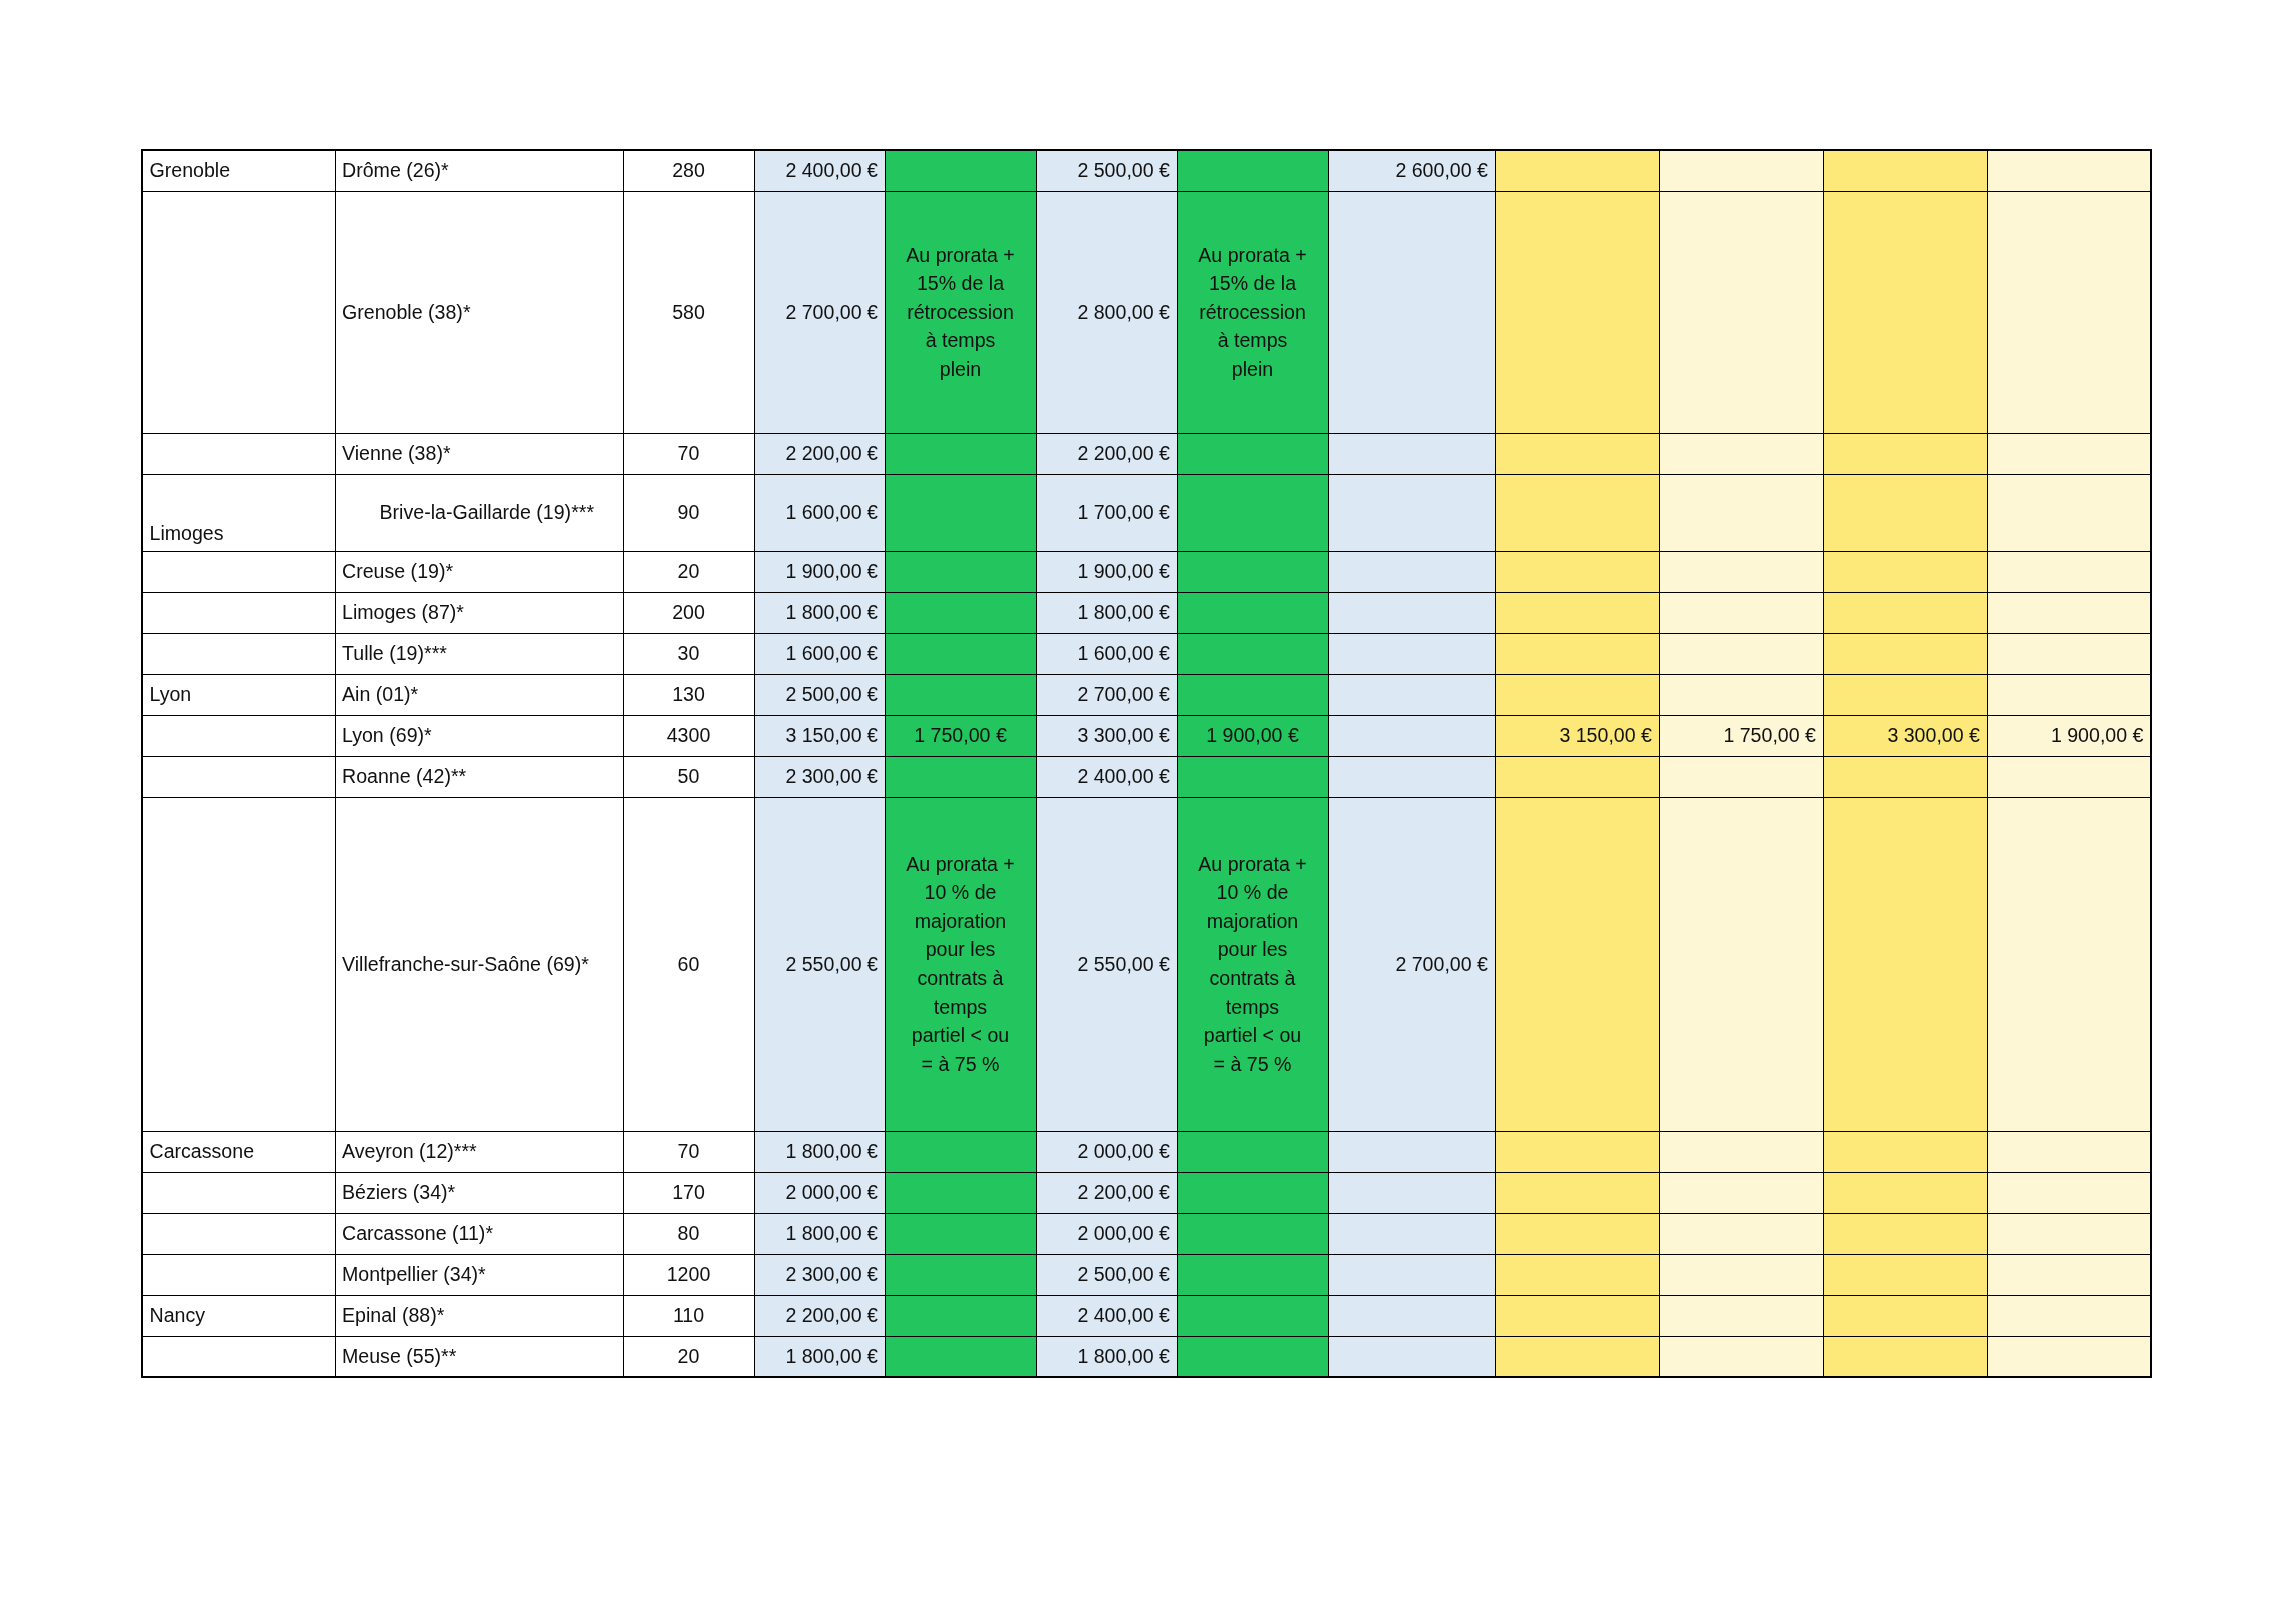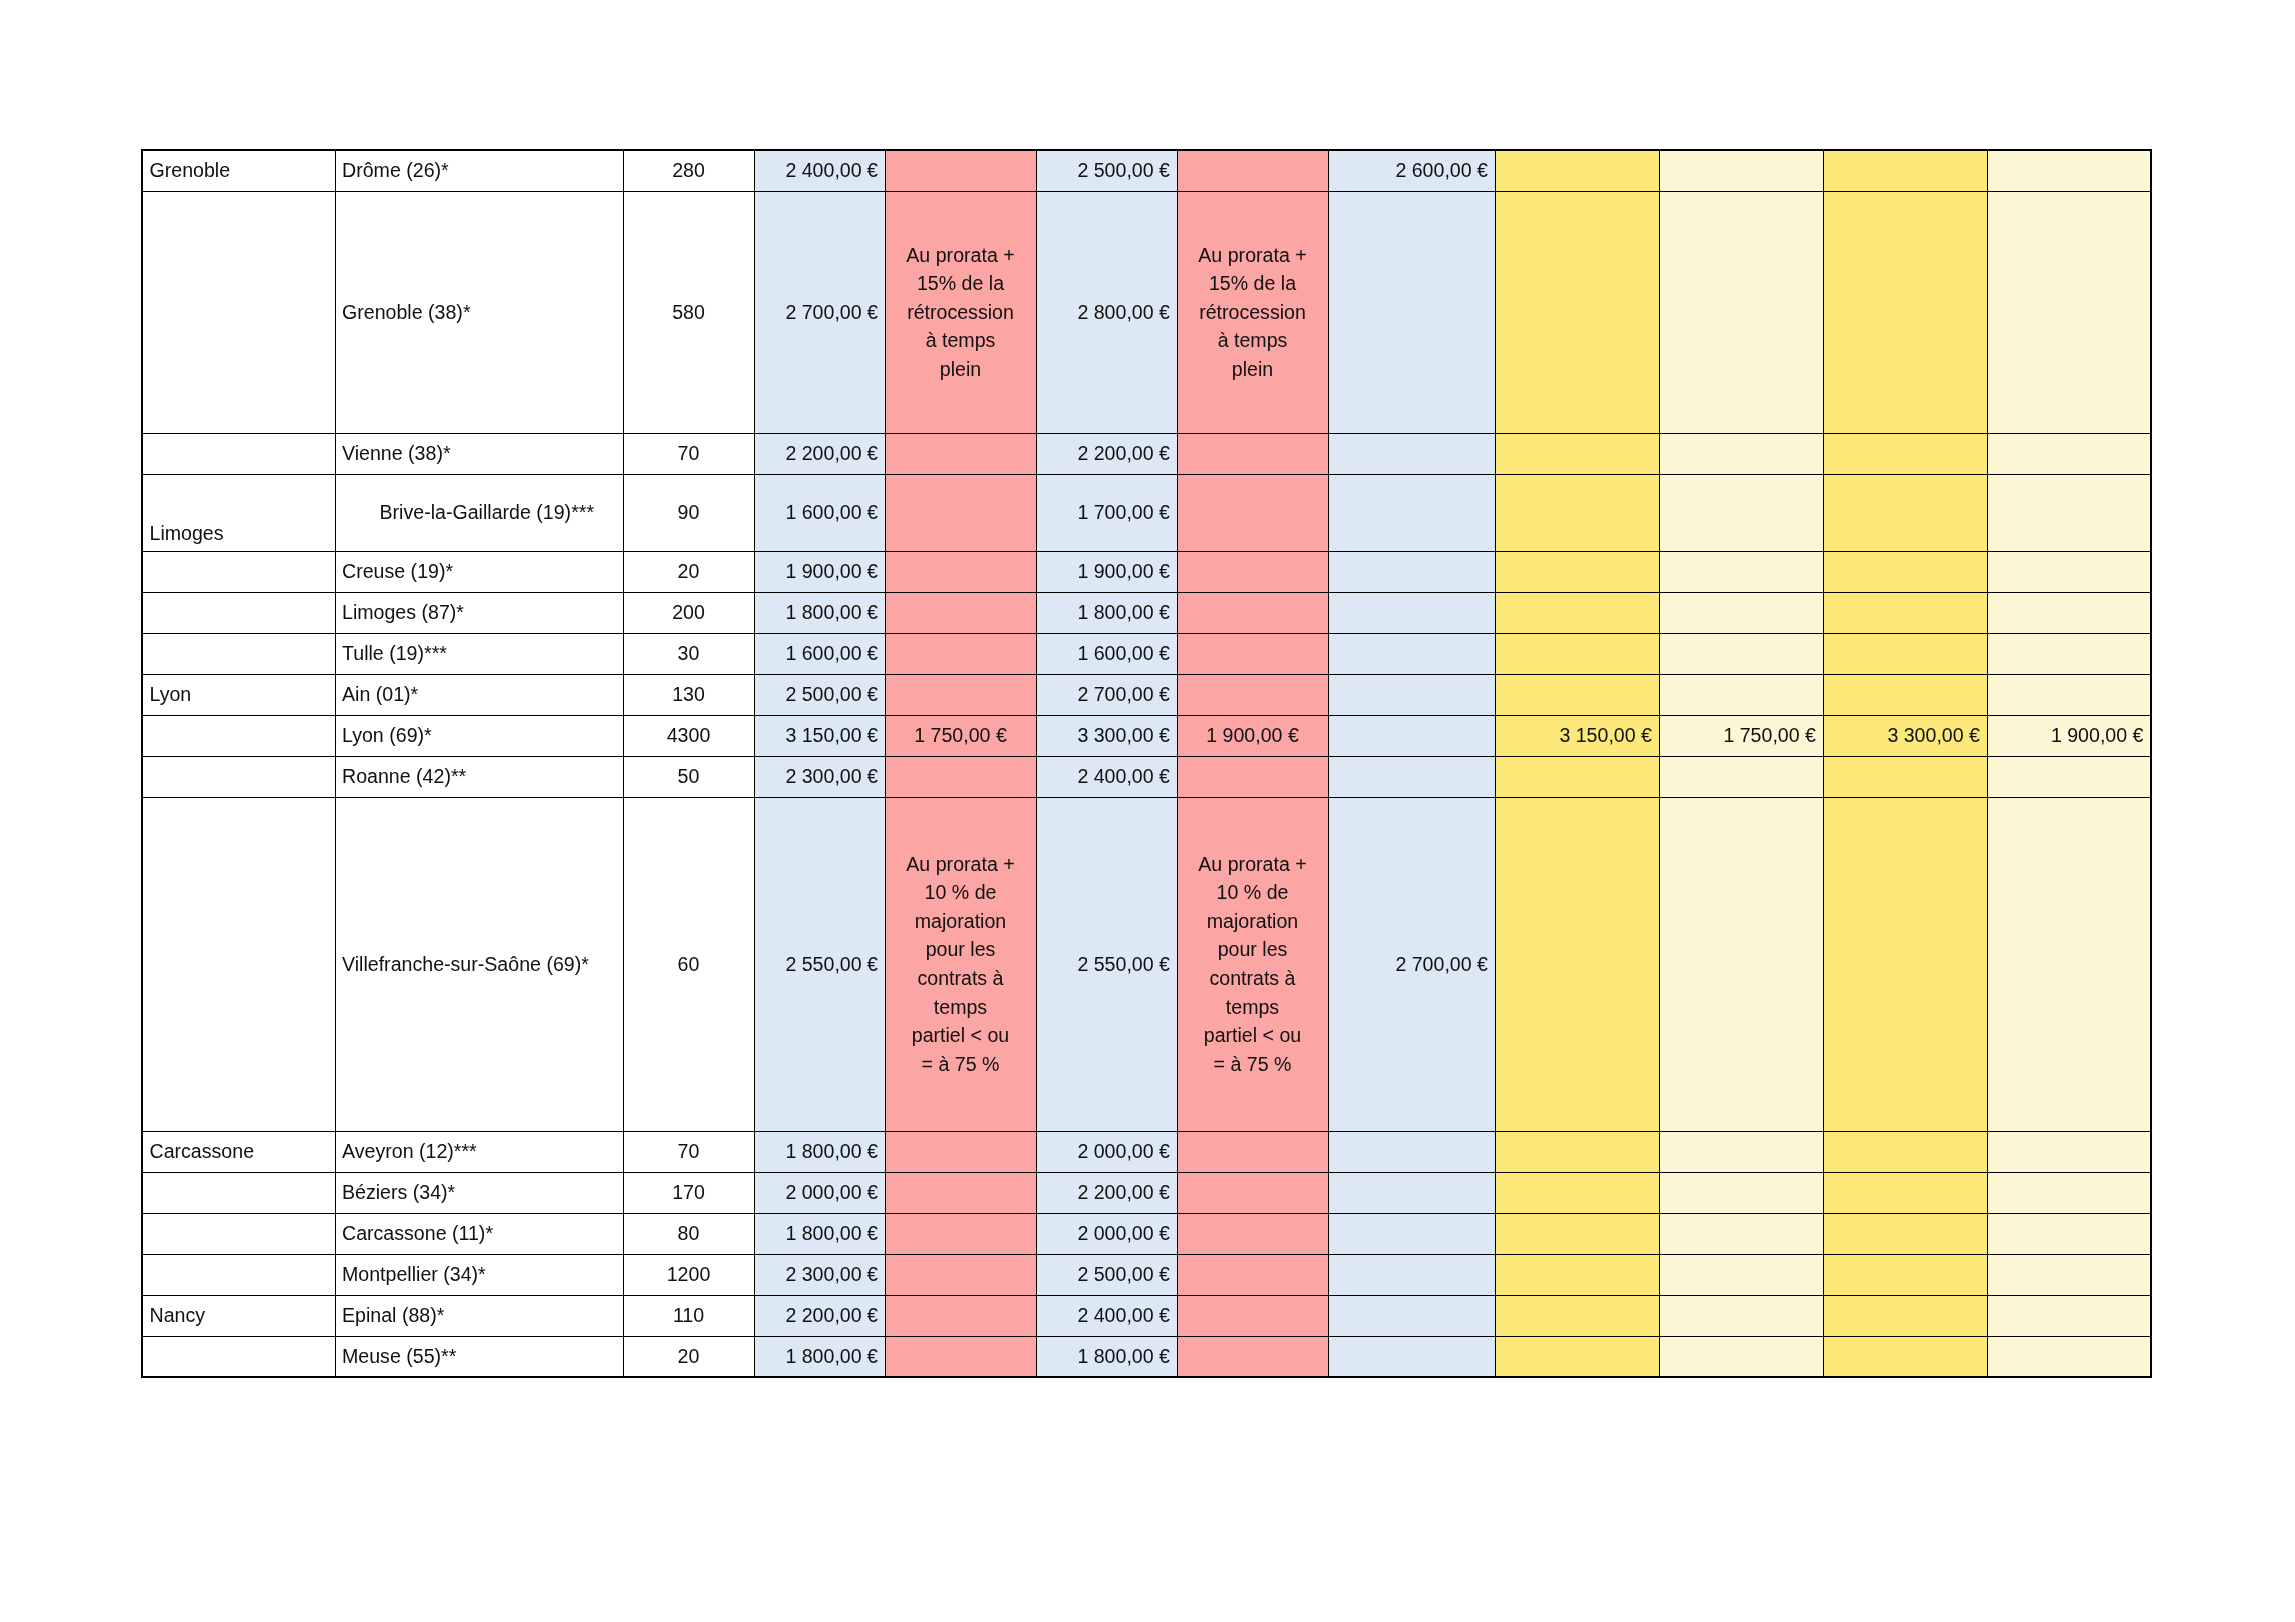--- a/index.html
+++ b/index.html
@@ -51,21 +51,21 @@
   col.c-y2       { width: 164px; }
   col.c-y3       { width: 164px; }
   col.c-y4       { width: 164px; }
 
   .al { text-align: left; }
   .ac { text-align: center; }
   .ar { text-align: right; }
 
   .bg-white  { background: #ffffff; }
   .bg-lblue  { background: #dce9f5; }
-  .bg-dblue  { background: #fca5a5; margin-top: 16px; }
+  .bg-dblue  { background: #22c55e; margin-top: 16px; }
   .bg-yell   { background: #fce979; }
   .bg-pyell  { background: #fdf7d6; }
 
   .wrapcell { white-space: pre-line; }
   .vtop { vertical-align: top; margin-left: 27px; }
 </style>
 </head>
 <body>
 
 <div id="sheet">

